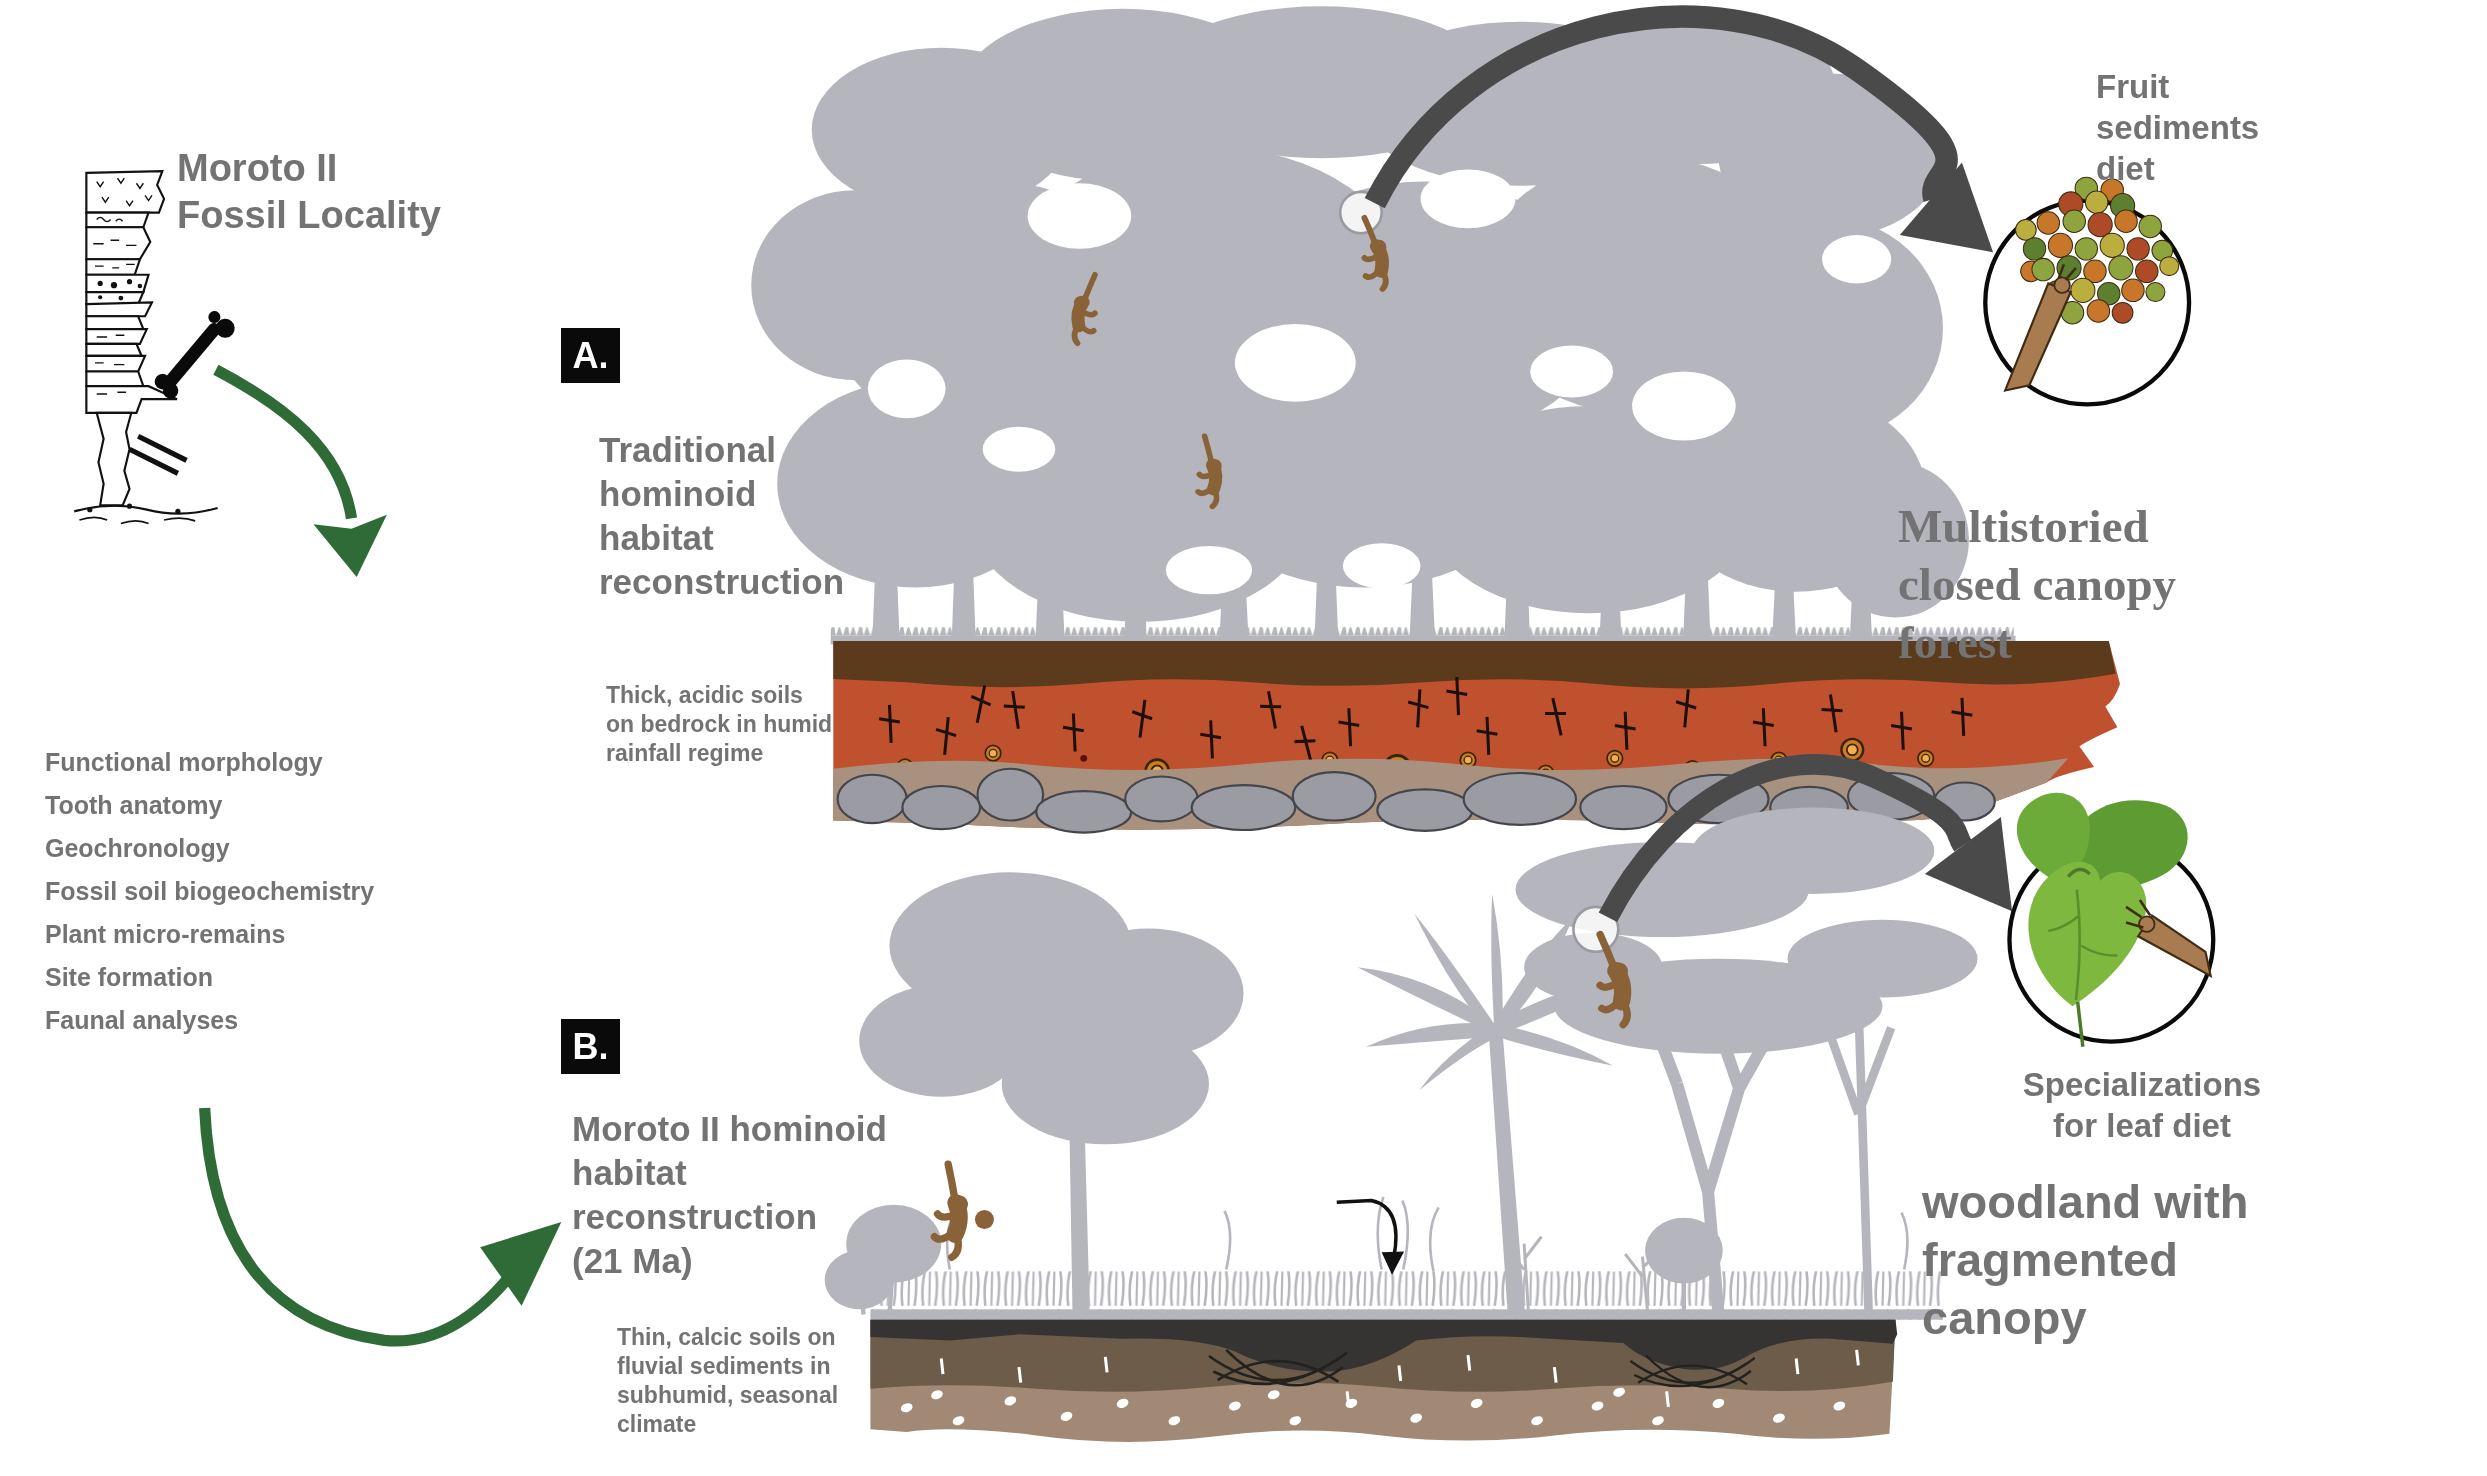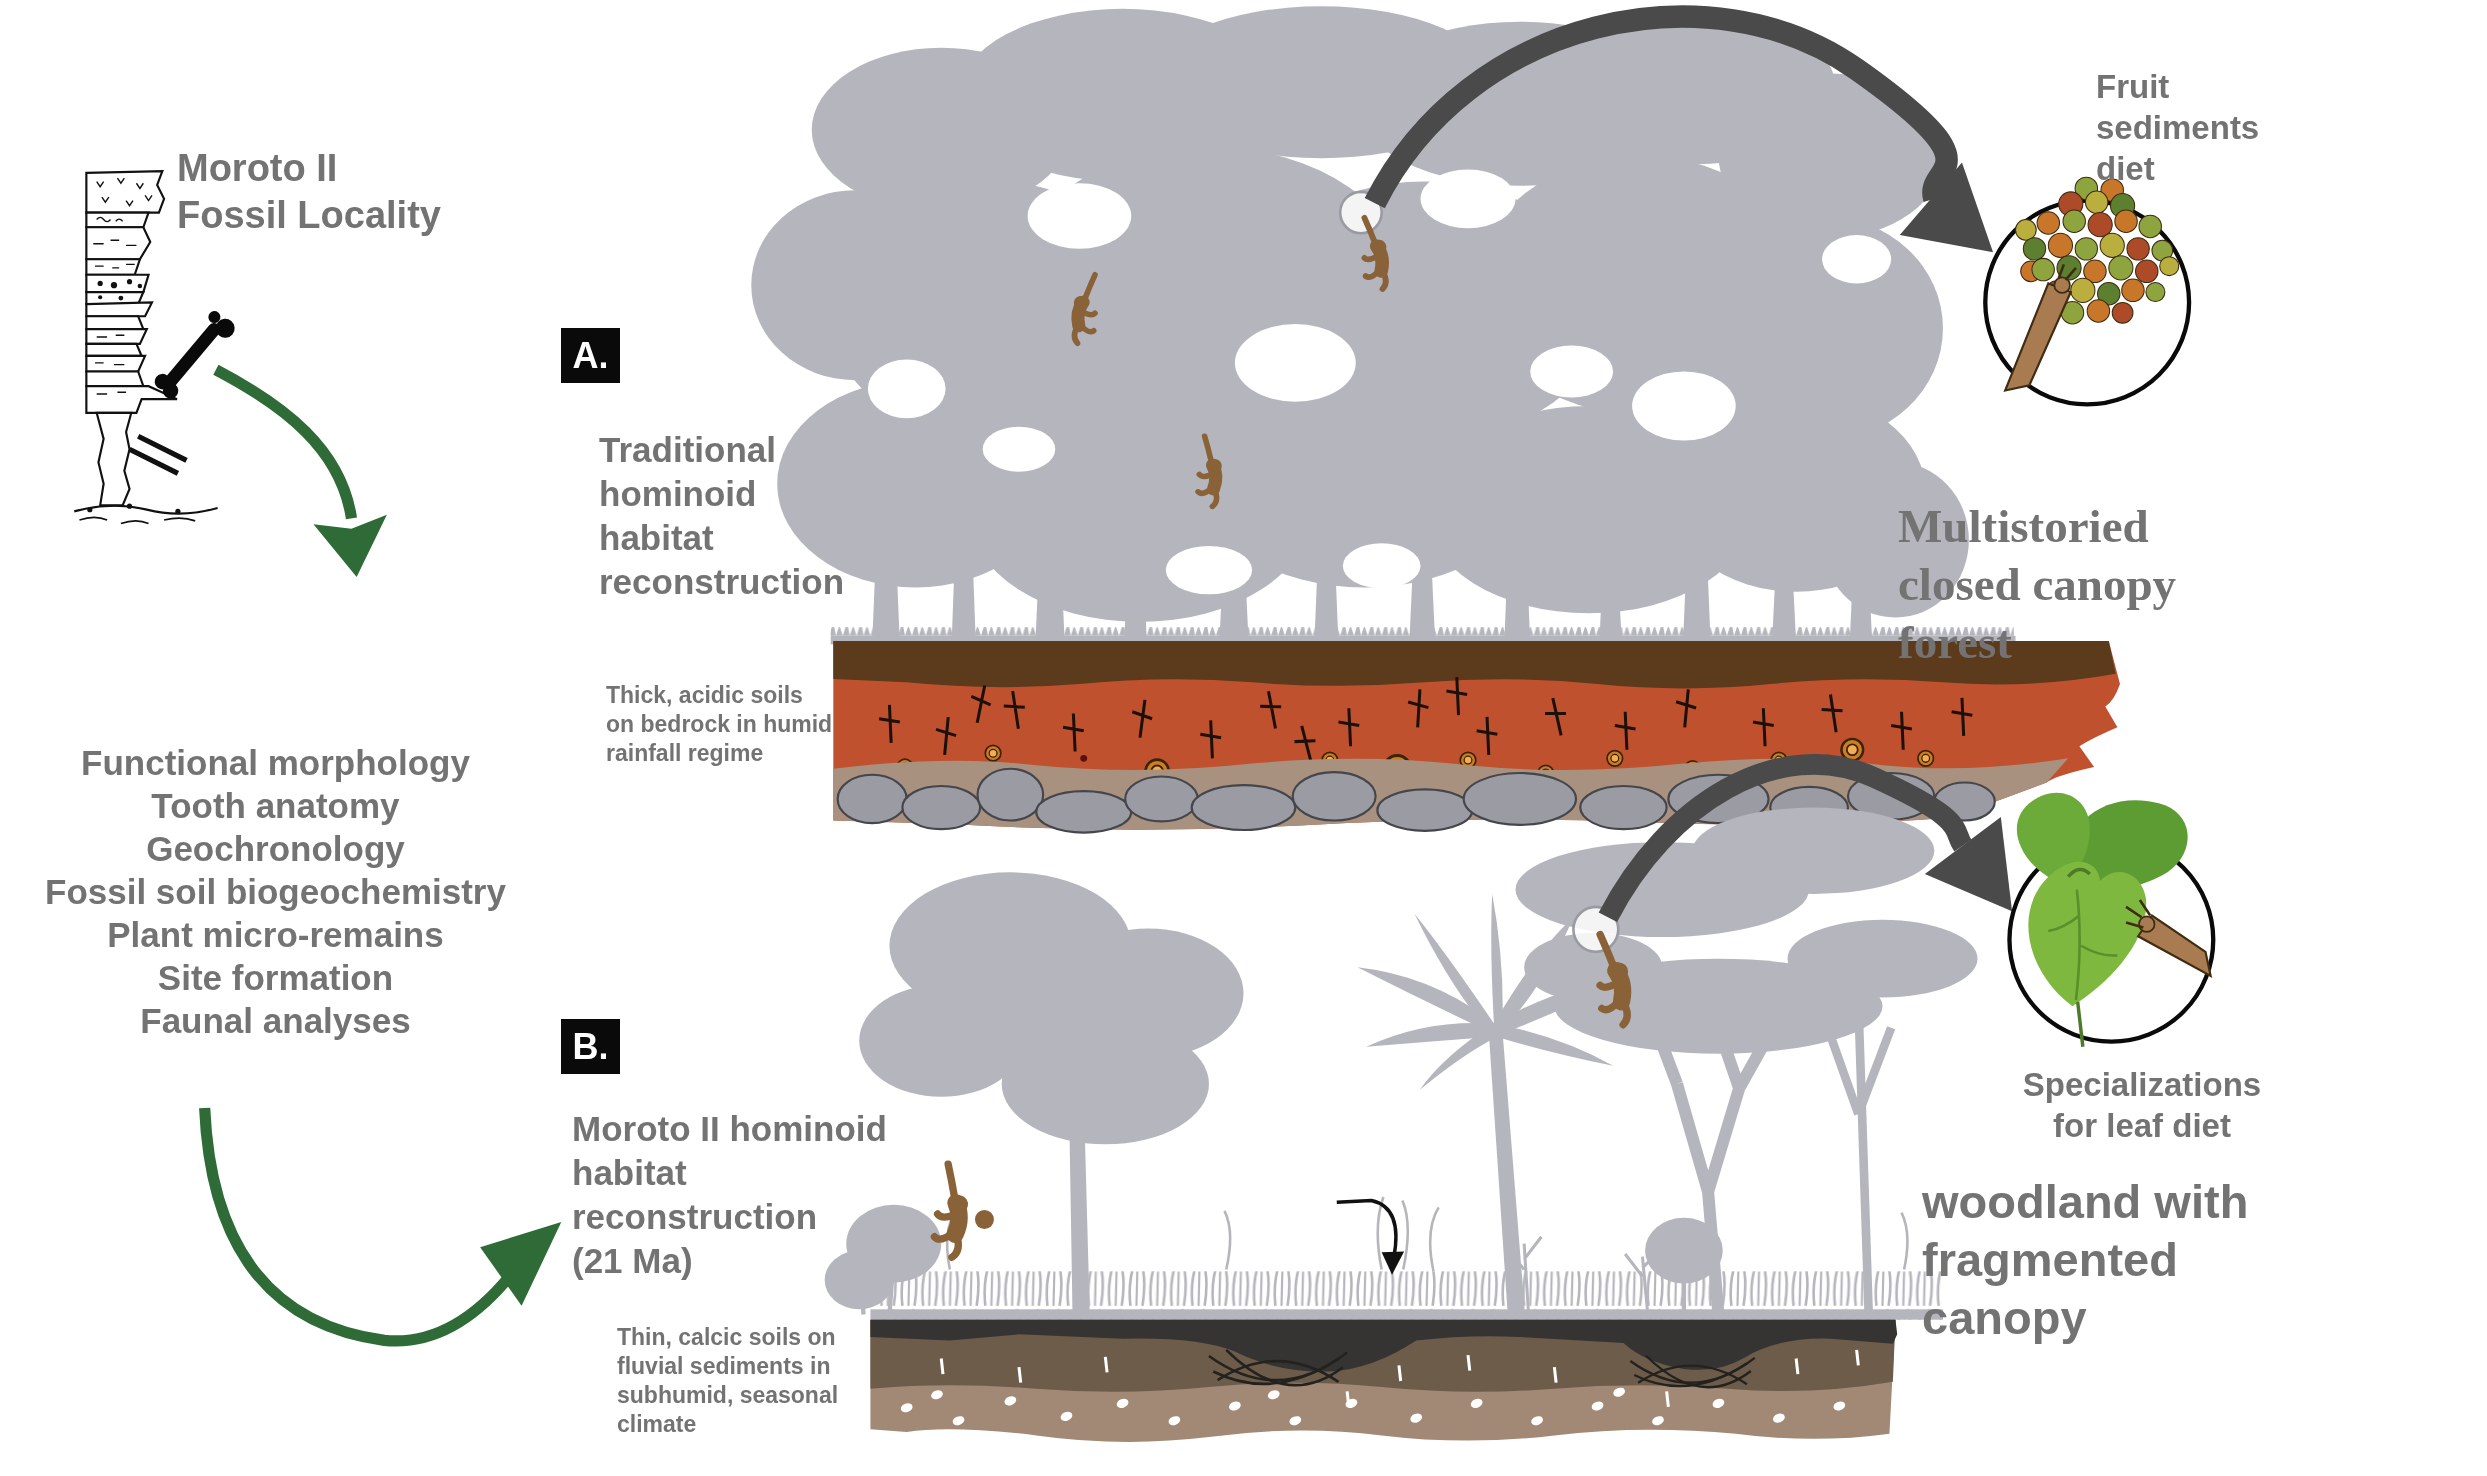--- a/index.html
+++ b/index.html
@@ -2,21 +2,21 @@
 <html style="font-size:14px"><head>
 <meta charset="utf-8">
 <style>
   html,body{margin:0;padding:0;background:#ffffff;}
   #stage{position:relative;width:2487px;height:1477px;background:#ffffff;overflow:hidden;
          font-family:"Liberation Sans", sans-serif;color:#111;}
   #art{position:absolute;left:0;top:0;}
   .txt{position:absolute;font-weight:bold;color:#737373;white-space:nowrap;}
   .line{display:block;}
   #strat-title{left:177px;top:145px;font-size:38px;line-height:47px;}
-  #analyses{left:45px;top:741px;font-size:35px;line-height:43px;text-align:center;}
+  #analyses{left:45px;top:741px;font-size:25px;line-height:43px;}
   .panel-label{position:absolute;width:59px;height:55px;background:#0a0a0a;color:#ffffff;
                font-weight:bold;font-size:36px;display:flex;align-items:center;justify-content:center;}
   #labelA{left:561px;top:328px;}
   #labelB{left:561px;top:1019px;}
   #captionA{left:563px;top:428px;font-size:35px;line-height:44px;margin-left:36px;}
   #captionB{left:572px;top:1107px;font-size:35px;line-height:44px;}
   #soilNoteA{left:590px;top:681px;font-size:23px;line-height:29px;margin-left:16px;}
   #soilNoteB{left:617px;top:1323px;font-size:23px;line-height:29px;}
   #dietA{left:2096px;top:66px;font-size:33px;line-height:41px;}
   #habitatA{left:1898px;top:497px;font-size:47px;line-height:58px;font-family:Liberation Serif, serif;}

